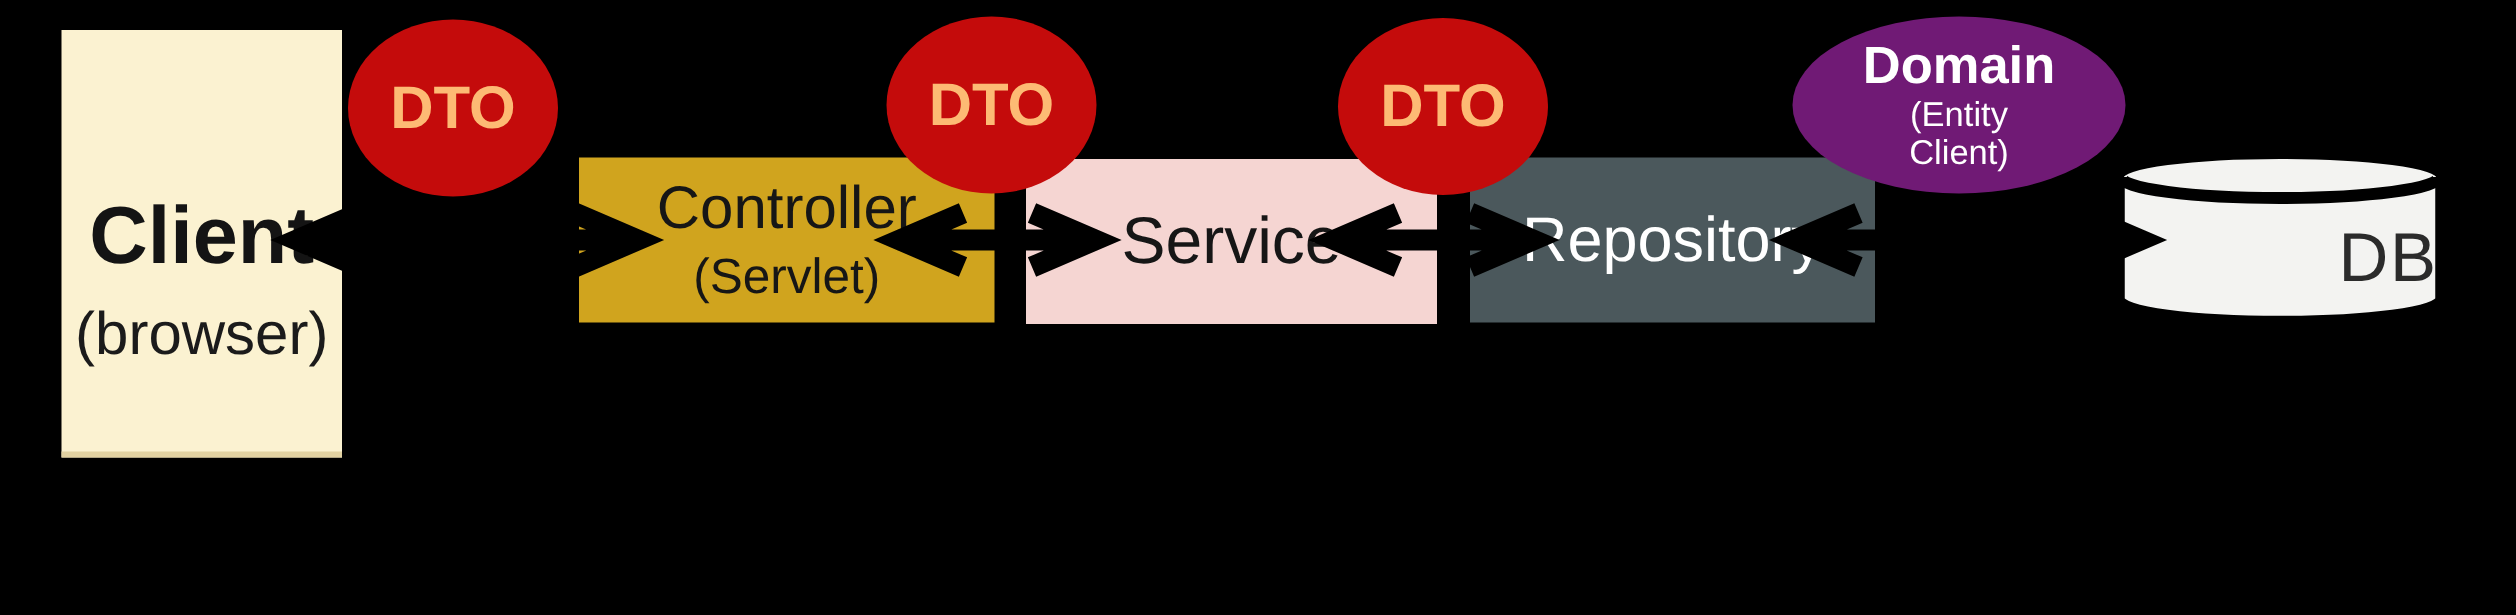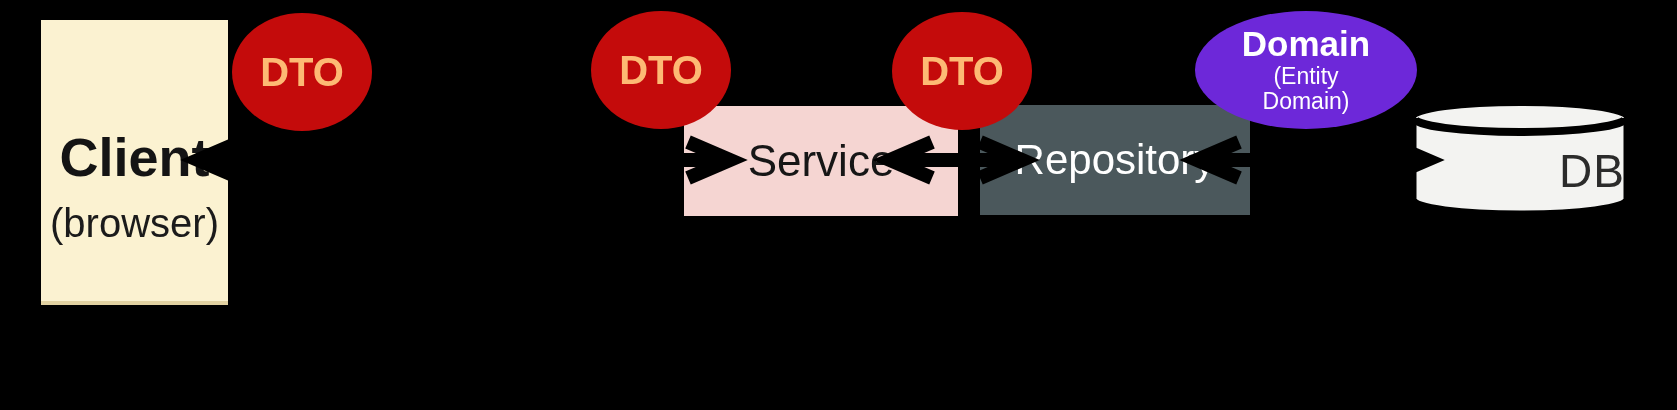--- a/index.html
+++ b/index.html
@@ -84,43 +84,47 @@
 
 <div id="canvas" style="background-color: rgb(0, 0, 0);">
 
   <div class="box client" style="background-color: rgb(251, 242, 209);">
     <div class="client-inner">
       <div class="client-title">Client</div>
       <div class="client-sub">(browser)</div>
     </div>
   </div>
 
+  <div class="box controller" style="background-color: rgb(208, 164, 30);">
+    <div class="mid-title">Controller</div>
+    <div class="mid-sub">(Servlet)</div>
+  </div>
 
   <div class="box service" style="background-color: rgb(245, 213, 210);">
     <div class="service-title">Service</div>
   </div>
 
   <div class="box repository" style="background-color: rgb(75, 88, 92);">
     <div class="repo-title">Repository</div>
   </div>
 
   <div class="ellipse dto1" style="background-color: rgb(196, 11, 11);">
     <span class="dto-label">DTO</span>
   </div>
   <div class="ellipse dto2" style="background-color: rgb(196, 11, 11);">
     <span class="dto-label">DTO</span>
   </div>
   <div class="ellipse dto3" style="background-color: rgb(196, 11, 11);">
     <span class="dto-label">DTO</span>
   </div>
 
-  <div class="ellipse domain" style="background-color: #6d28d9;">
+  <div class="ellipse domain" style="background-color: #701a75;">
     <div class="domain-title">Domain</div>
     <div class="domain-sub">(Entity</div>
-    <div class="domain-sub">Domain)</div>
+    <div class="domain-sub">Client)</div>
   </div>
 
   <svg id="shapes" width="1677" height="410" viewBox="0 0 1677 410">
     <g>
       <path d="M1414 118 V199 A106 14 0 0 0 1626 199 V118 A106 14 0 0 1 1414 118 Z" stroke="#000000" stroke-width="5" fill="#F3F3F1"></path>
       <ellipse cx="1520" cy="118" rx="106" ry="14" stroke="#000000" stroke-width="4" fill="#F3F3F1"></ellipse>
       <path d="M1414 118 A106 14 0 0 0 1626 118" fill="none" stroke="#000000" stroke-width="8"></path>
     </g>
     <g fill="none" stroke-width="14" stroke-linejoin="miter" stroke-linecap="butt">
       <path stroke="#000000" d="M240 142 L198 160 L240 178 M198 160 H370"></path>

